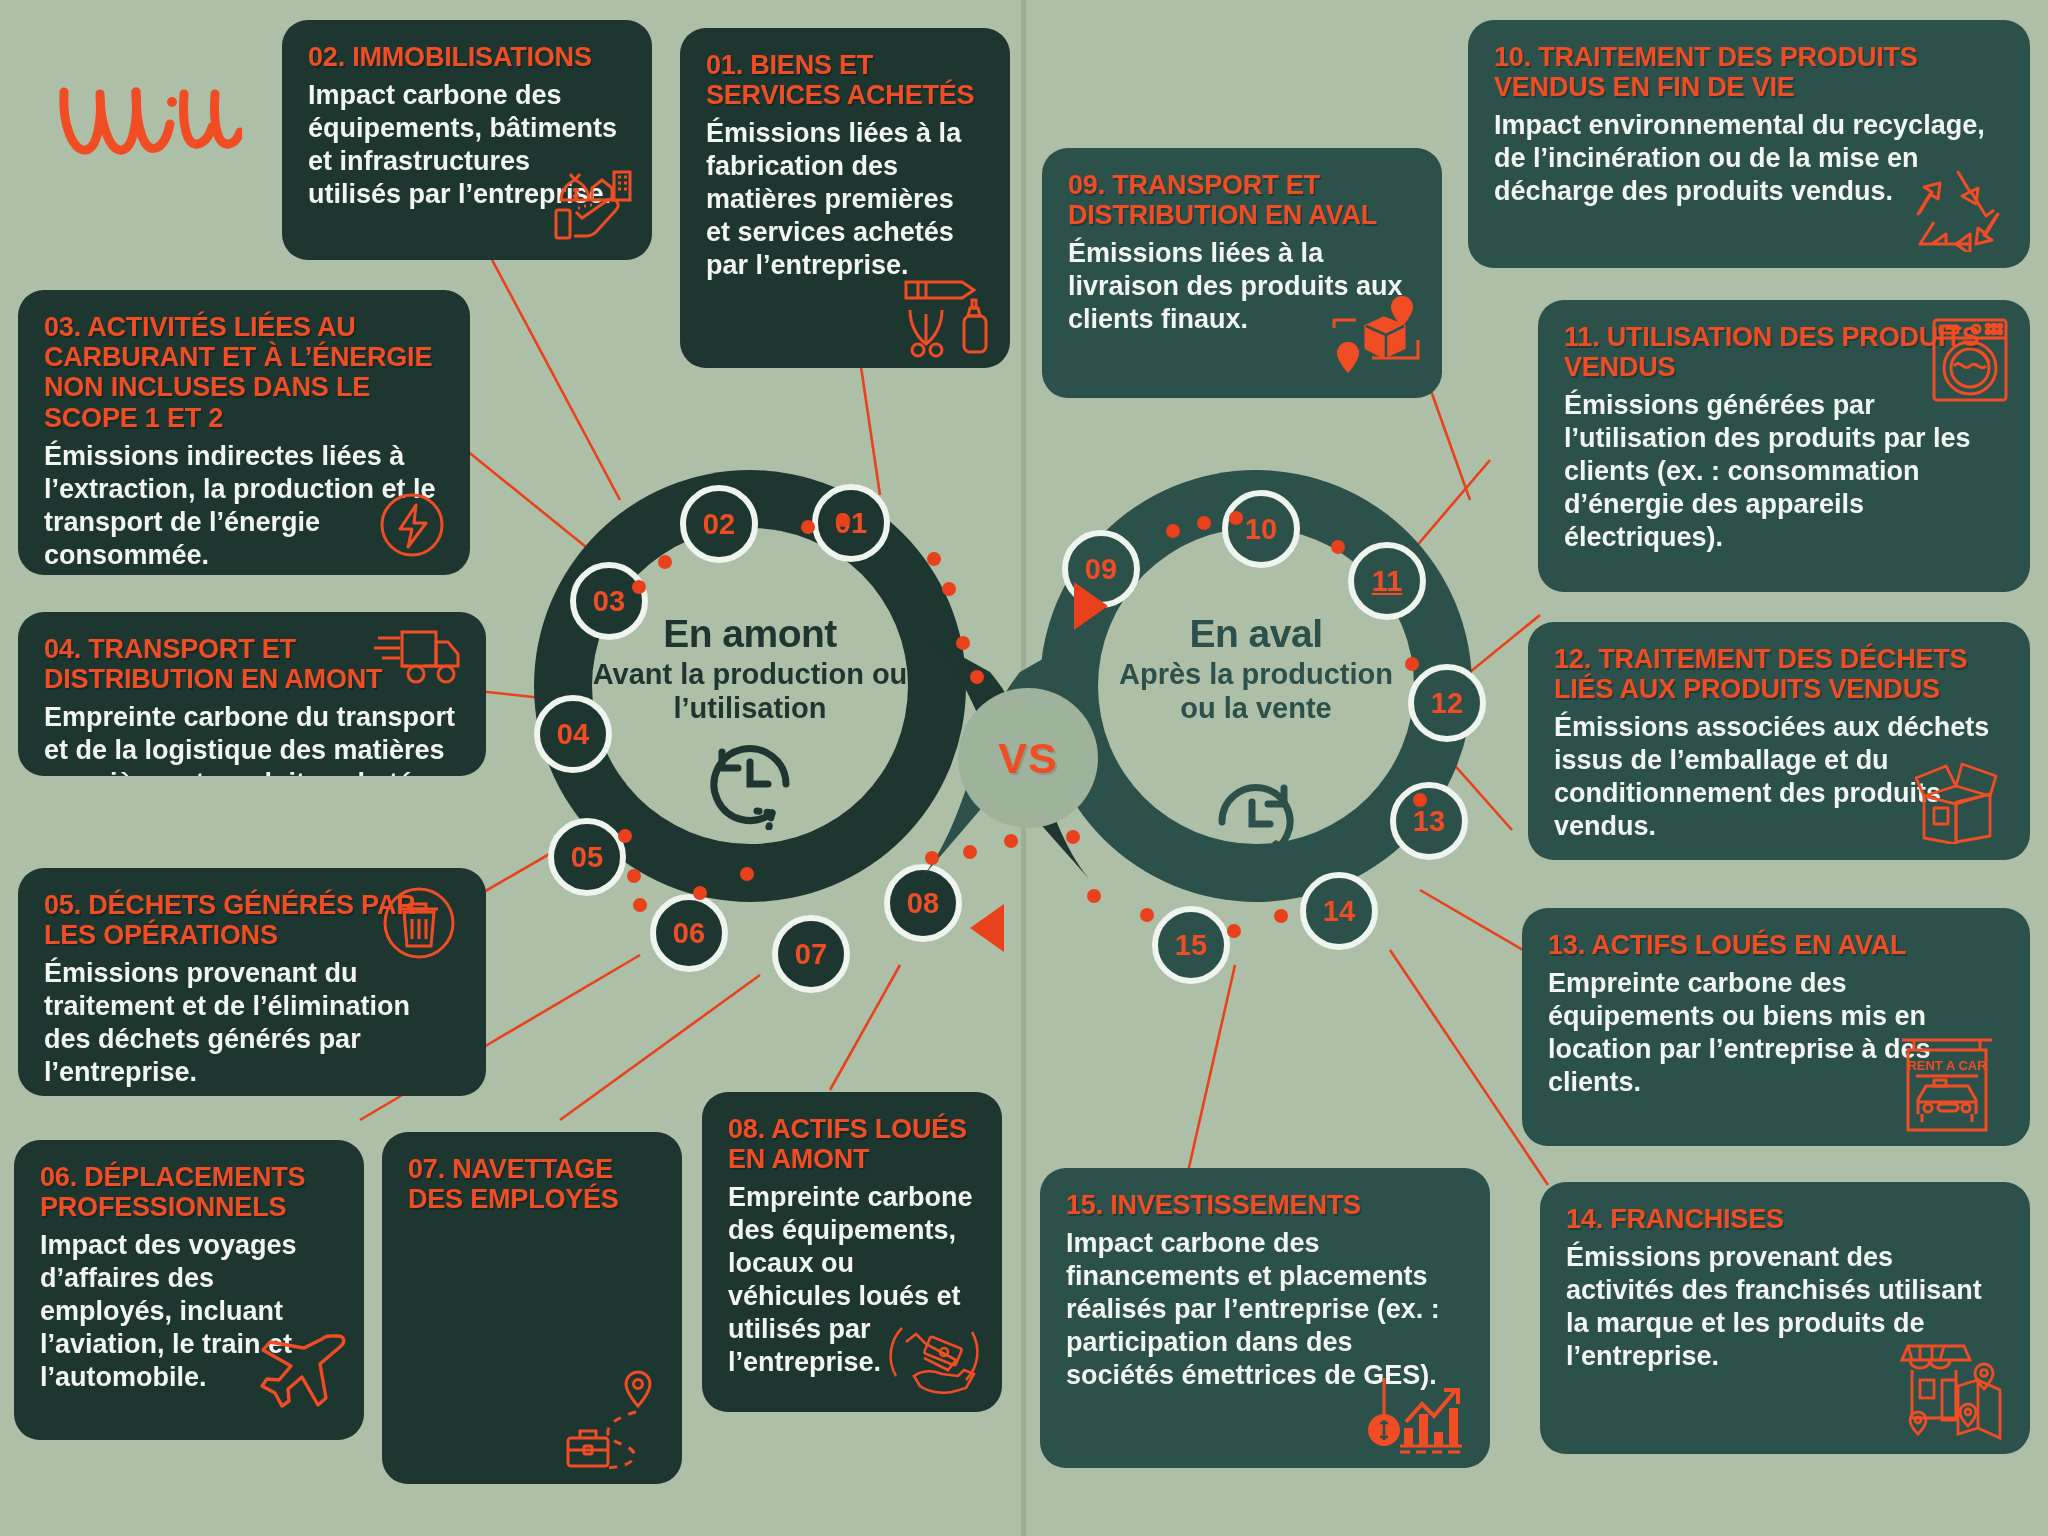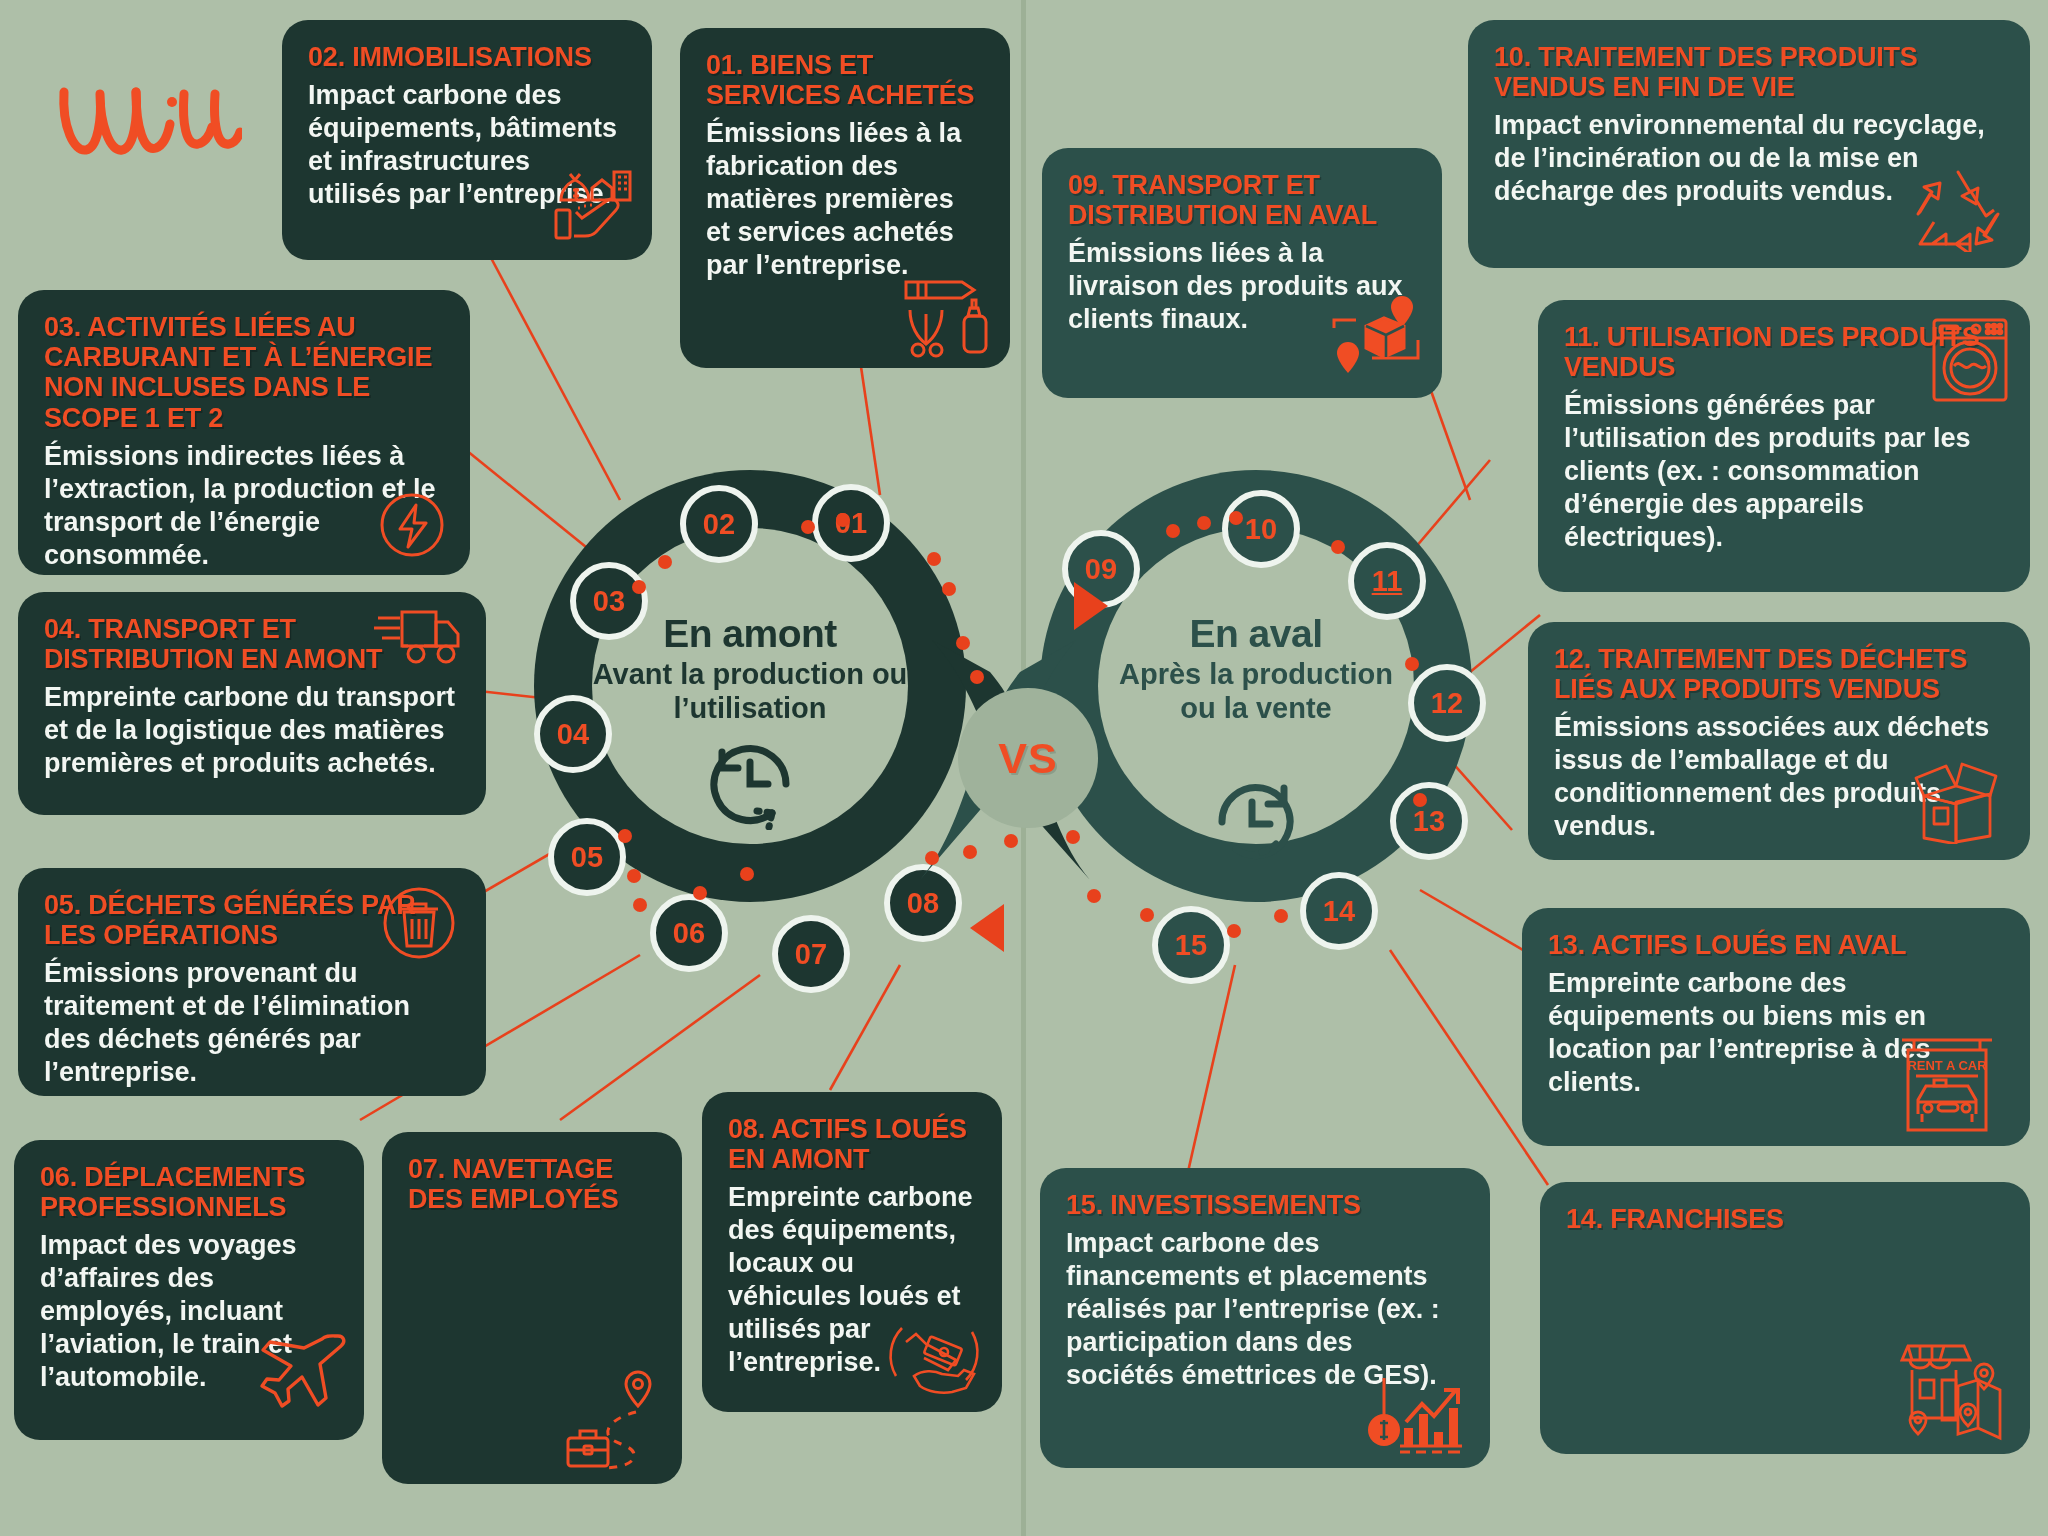--- a/index.html
+++ b/index.html
@@ -185,21 +185,21 @@
     <h3>03. ACTIVITÉS LIÉES AU CARBURANT ET À L’ÉNERGIE NON INCLUSES DANS LE SCOPE 1 ET 2</h3>
     <p>Émissions indirectes liées à l’extraction, la production et le transport de l’énergie consommée.</p>
     <span class="ico" style="right:22px;bottom:14px;">
       <svg width="72" height="72" viewBox="0 0 72 72" fill="none" stroke="#f04d24" stroke-width="3">
         <circle cx="36" cy="36" r="30"></circle>
         <path d="M40 16 L24 40 h12 l-4 18 L50 34 H38z" stroke-linejoin="round"></path>
       </svg>
     </span>
   </div>
 
-  <div class="card amont" style="left:18px;top:592px;width:468px;height:223px;">
+  <div class="card amont" style="left:18px;top:612px;width:468px;height:164px;">
     <h3>04. TRANSPORT ET DISTRIBUTION EN AMONT</h3>
     <p>Empreinte carbone du transport et de la logistique des matières premières et produits achetés.</p>
     <span class="ico" style="right:22px;top:12px;">
       <svg width="92" height="66" viewBox="0 0 92 66" fill="none" stroke="#f04d24" stroke-width="3">
         <path d="M6 14 h22 M2 24 h26 M10 34 h18"></path>
         <rect x="30" y="8" width="34" height="34"></rect>
         <path d="M64 18 h12 l10 12 v12 H64z"></path>
         <circle cx="44" cy="50" r="8"></circle>
         <circle cx="74" cy="50" r="8"></circle>
         <path d="M30 42 h6 M52 42 h14"></path>
@@ -342,20 +342,21 @@
         <circle cx="34" cy="80" r="4"></circle>
         <circle cx="72" cy="80" r="4"></circle>
         <rect x="44" y="76" width="20" height="7" rx="3.5"></rect>
         <path d="M28 86 v8 M78 86 v8"></path>
       </svg>
     </span>
   </div>
 
   <div class="card aval" style="left:1540px;top:1182px;width:490px;height:272px;">
     <h3>14. FRANCHISES</h3>
+    <p>Émissions provenant des activités des franchisés utilisant la marque et les produits de  l’entreprise.</p>
     <span class="ico" style="right:22px;bottom:12px;">
       <svg width="108" height="116" viewBox="0 0 108 116" fill="none" stroke="#f04d24" stroke-width="2.8">
         <path d="M4 20 h56 l6 14 H-2z" transform="translate(4,0)"></path>
         <path d="M10 34 c0 6 6 8 10 8 s10-2 10-8 c0 6 6 8 10 8 s10-2 10-8"></path>
         <path d="M8 20 l4 14 M20 20 l0 14 M32 20 l0 14 M44 20 l-4 14"></path>
         <path d="M12 44 v48 h44 V44"></path>
         <rect x="20" y="54" width="14" height="18"></rect>
         <path d="M42 54 h14 v40 h-14z"></path>
         <path d="M58 60 l20-6 v48 l-20 6z M78 54 l22 10 v48 l-22-10z"></path>
         <path d="M84 38 a9 9 0 0 1 9 9 c0 7-9 16-9 16 s-9-9-9-16 a9 9 0 0 1 9-9z"></path>

